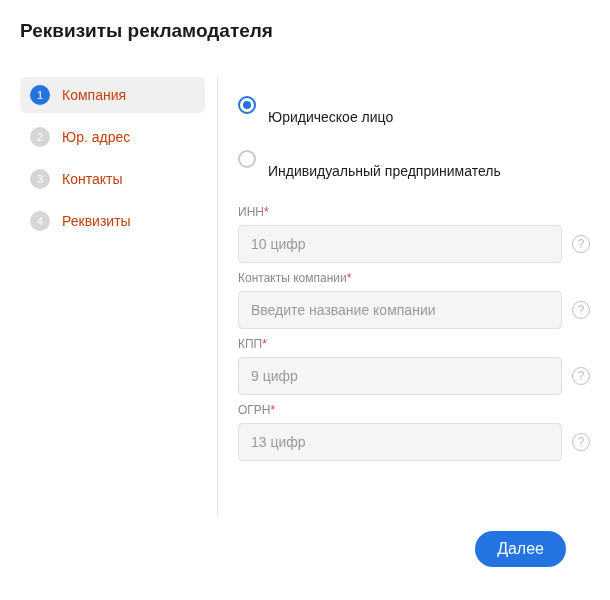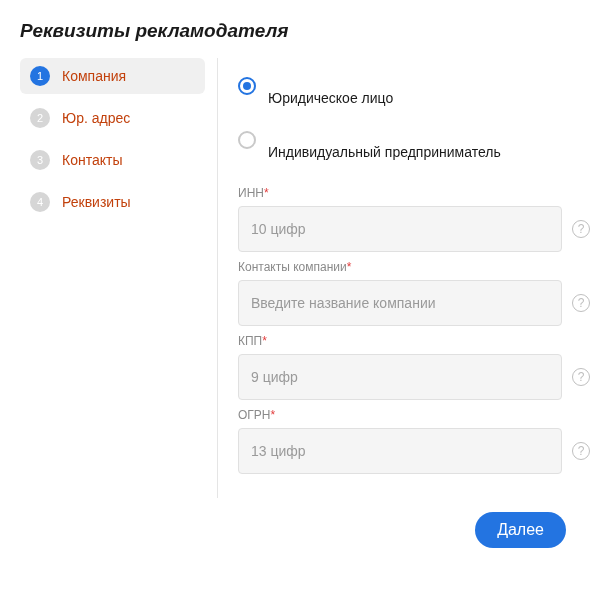--- a/index.html
+++ b/index.html
@@ -12,22 +12,21 @@
     height: 600px;
     overflow: hidden;
   }
   .container {
     padding: 20px 20px 0 20px;
   }
   .title {
     font-size: 19px;
     font-weight: 600;
     color: #1a1a1a;
-    margin-bottom: 16px;
-    font-style: italic;
+    margin-bottom: 35px;
   }
   .main {
     display: flex;
   }
   .sidebar {
     width: 185px;
     flex-shrink: 0;
   }
   .step {
     display: flex;
@@ -117,21 +116,21 @@
     margin-bottom: 6px;
     display: block;
   }
   .req { color: #e23d3d; }
   .input-row {
     display: flex;
     align-items: center;
   }
   .input {
     flex: 1;
-    height: 46px;
+    height: 38px;
     border: 1px solid #e0e0e0;
     background: #f5f5f5;
     border-radius: 4px;
     padding: 0 12px;
     font-size: 14px;
     color: #1a1a1a;
     outline: none;
   }
   .input::placeholder {
     color: #9a9a9a;

